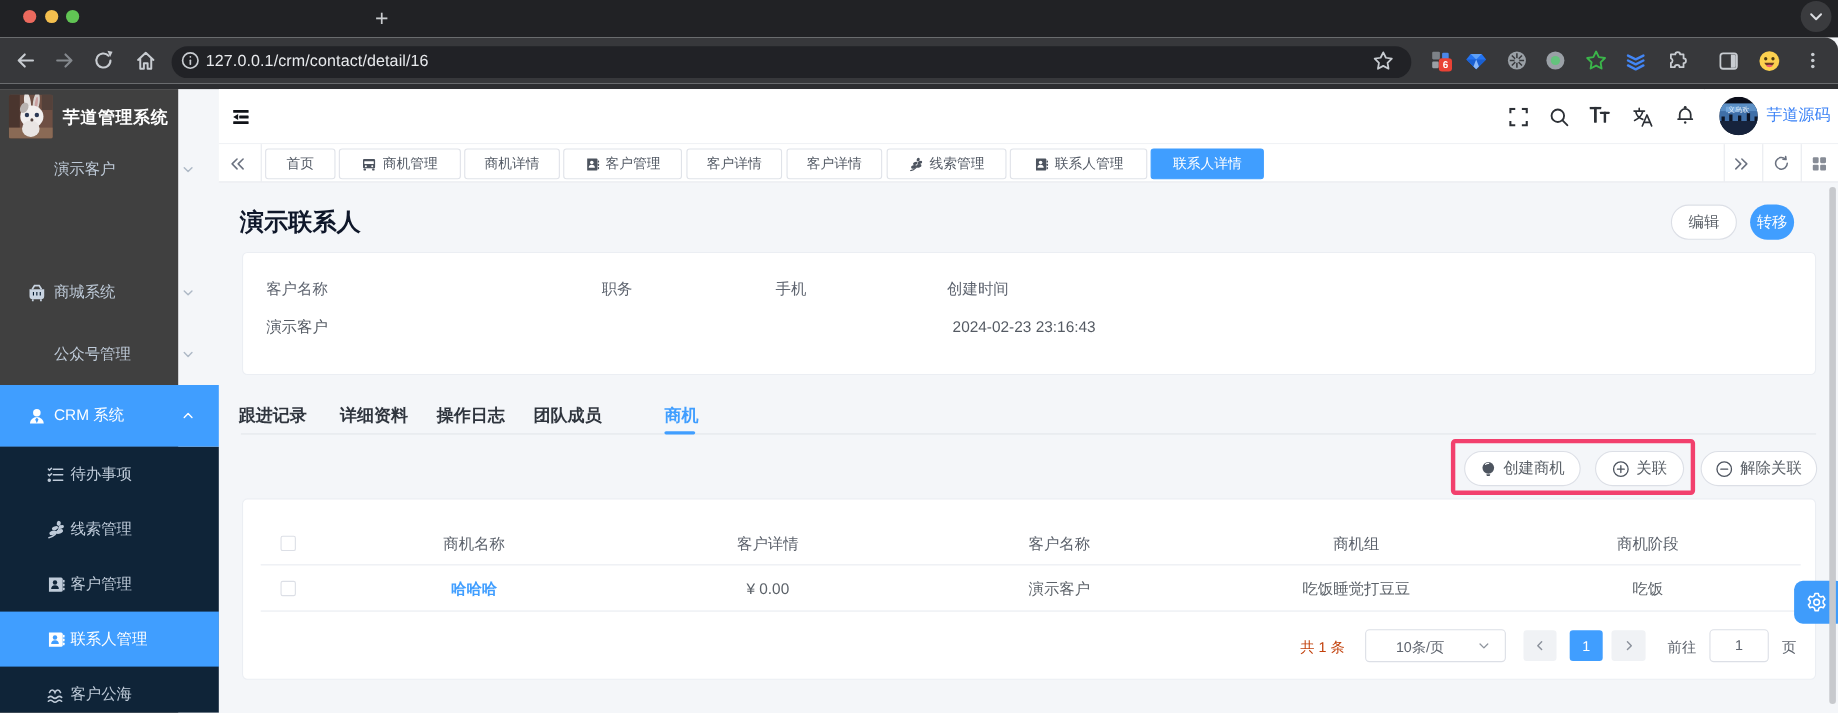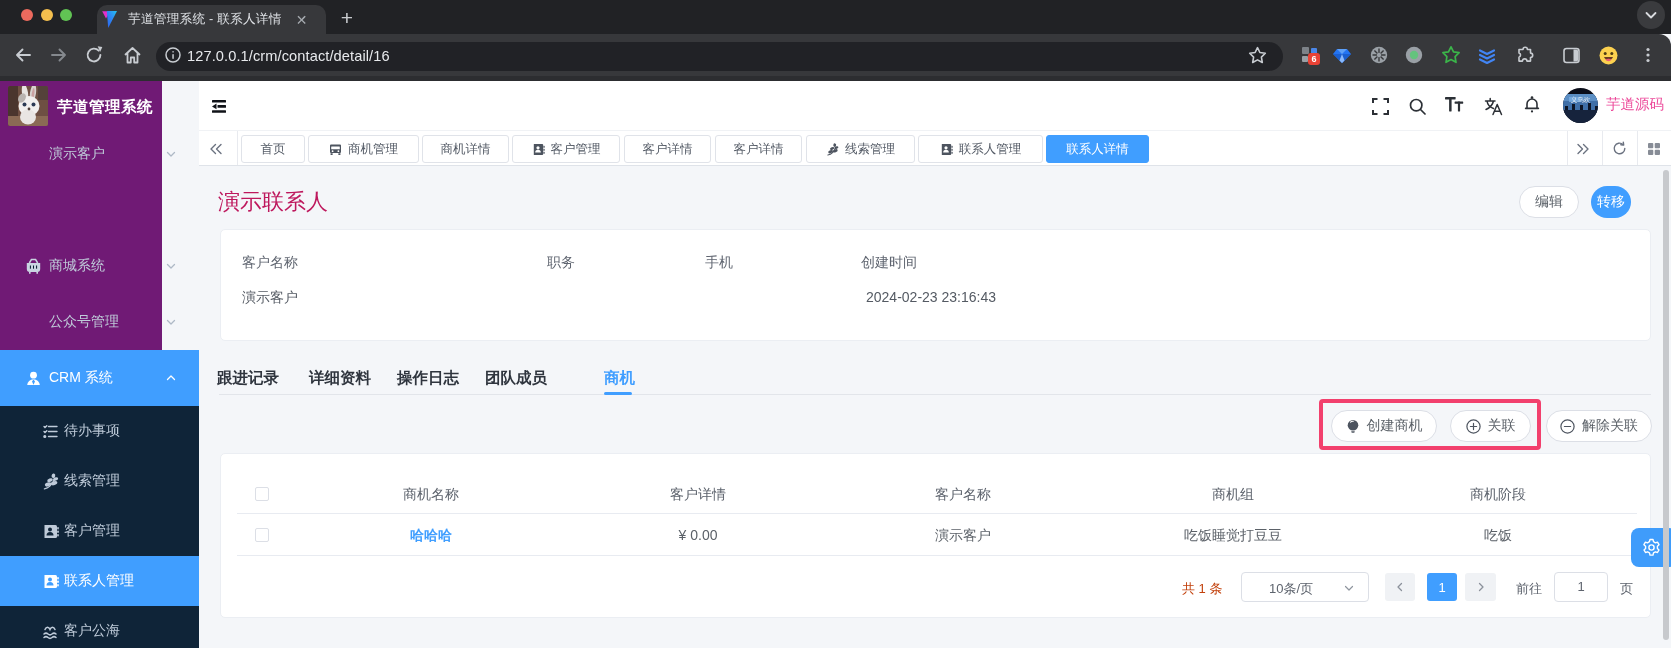--- a/index.html
+++ b/index.html
@@ -12,21 +12,21 @@
 #tabtitle{color:#dee1e5;font-size:12.7px;margin-left:9px;letter-spacing:.2px}
 #tabx{color:#a6abb0;font-size:14px;margin-left:14px;font-weight:400}
 #newtab{position:absolute;left:334px;top:6px;width:26px;height:26px;color:#c8cbce;font-size:21px;font-weight:300;text-align:center;line-height:24px}
 #tsearch{position:absolute;left:1637px;top:1px;width:28px;height:28px;border-radius:50%;background:#3a3b3e}
 #toolbar{position:absolute;left:0;top:34px;width:1671px;height:42px;background:#37383b;border-radius:0 12px 0 0}
 #urlpill{position:absolute;left:156px;top:8px;width:1127px;height:29px;border-radius:15px;background:#212226}
 #urltext{position:absolute;left:187px;top:48px;font-size:14.6px;color:#e8eaed;letter-spacing:.1px}
 #chromeline{position:absolute;left:0;top:76px;width:1671px;height:5px;background:#2c2d30}
 .ticon{position:absolute;top:0;width:42px;height:42px;display:flex;align-items:center;justify-content:center}
 
-#sidebar{position:absolute;left:0;top:81px;width:162px;height:567px;background:#701a75}
+#sidebar{position:absolute;left:0;top:81px;width:162px;height:567px;background:#404040}
 #submenu{position:absolute;left:0;top:325px;width:199px;height:242px;background:#0f2438}
 .mi{position:absolute;left:0;width:199px;display:flex;align-items:center}
 .mi .txt{font-size:14px;color:#bfcbd9}
 .mi .chev{position:absolute;right:22px}
 #navbar{position:absolute;left:199px;top:81px;width:1472px;height:49px;background:#fff}
 #tagsbar{position:absolute;left:199px;top:130px;width:1472px;height:36px;background:#fff;border-bottom:1px solid #dfe3e9;border-top:1px solid #f0f2f5}
 .tag{position:absolute;top:4px;height:28px;background:#fff;border:1px solid #e0e3e9;border-radius:3px;display:flex;align-items:center;justify-content:center;font-size:12.5px;color:#545b66;white-space:nowrap}
 .tag.active{background:#409eff;border-color:#409eff;color:#fff}
 .tsep{position:absolute;top:0;width:1px;height:34px;background:#e8eaef}
 
@@ -43,35 +43,20 @@
 .ckb{position:absolute;width:14px;height:14px;border:1px solid #dcdfe6;border-radius:2px;background:#fff}
 .pgbtn{position:absolute;top:572px;height:28px;border-radius:3px;background:#f0f2f5;display:flex;align-items:center;justify-content:center}
 </style>
 </head>
 <body>
 
 <div id="tabstrip">
   <div class="light" style="left:21px;background:#ec6a5e"></div>
   <div class="light" style="left:41px;background:#f4bf4e"></div>
   <div class="light" style="left:60px;background:#61c454"></div>
-  <div id="tab">
-    <svg style="margin-left:3px" width="18" height="19" viewBox="0 0 18 19">
-        <defs>
-          <linearGradient id="vg" x1="1" y1="0" x2="0" y2="1">
-            <stop offset="0" stop-color="#23c4f0"></stop>
-            <stop offset=".45" stop-color="#2e8af3"></stop>
-            <stop offset="1" stop-color="#2c63ee"></stop>
-          </linearGradient>
-        </defs>
-        <path d="M2.2 1.2 L10.4 1.2 L6 8.6 Z" fill="#e331c9"></path>
-        <path d="M6.8 1 L17 1 L8.2 18 Z" fill="url(#vg)"></path>
-      </svg>
-    <span id="tabtitle" style="margin-left:10px">芋道管理系统 - 联系人详情</span>
-    <span id="tabx">✕</span>
-  </div>
   <div id="newtab">+</div>
   <div id="tsearch"><svg width="28" height="28" viewBox="0 0 28 28">
         <path d="M9.5 12 L14 16.5 L18.5 12" stroke="#dadce0" stroke-width="1.8" fill="none" stroke-linecap="round" stroke-linejoin="round"></path>
       </svg></div>
 </div>
 <div id="toolbar">
   <div class="ticon" style="left:2px">
       <svg width="20" height="20" viewBox="0 0 20 20">
         <path d="M17 10 H4 M9.5 4.5 L4 10 L9.5 15.5" stroke="#c8ccd1" stroke-width="1.9" fill="none" stroke-linecap="round" stroke-linejoin="round"></path>
       </svg>
@@ -352,21 +337,21 @@
       <g clip-path="url(#av)">
         <rect width="35" height="35" fill="#0b0e1a"></rect>
         <rect y="8" width="35" height="14" fill="#3f6fa8"></rect>
         <rect y="6" width="35" height="7" fill="#5b8ec4"></rect>
         <path d="M0 22 h35 v13 h-35z" fill="#16233c"></path>
         <path d="M2 22 v-4h3v4m4 0v-6h3v6m5 0v-5h3v5m5 0v-7h3v7m4 0v-4h3v4" fill="#0d1526"></path>
         <rect x="6" y="9" width="12" height="5" fill="#7fb3e8" opacity=".7"></rect>
         <text x="17.5" y="13.5" font-size="6.5" fill="#e8eef5" text-anchor="middle" font-family="Liberation Sans,sans-serif">义乌欢</text>
       </g>
     </svg>
-  <div style="position:absolute;left:1407px;top:14px;font-size:14.5px;color:#ec4899">芋道源码</div>
+  <div style="position:absolute;left:1407px;top:14px;font-size:14.5px;color:#3b82f6">芋道源码</div>
 </div>
 <div id="tagsbar">
   <svg style="position:absolute;left:10px;top:11px" width="14" height="14" viewBox="0 0 14 14">
       <g stroke="#6b7280" stroke-width="1.4" fill="none" stroke-linecap="round" stroke-linejoin="round">
         <path d="M6.5 2.5 L2 7 L6.5 11.5"></path>
         <path d="M12 2.5 L7.5 7 L12 11.5"></path>
       </g>
     </svg>
   <div class="tsep" style="left:38px"></div>
   <div class="tag" style="left:42px;width:64px">首页</div>
@@ -427,21 +412,21 @@
       <g fill="#878c96">
         <rect x="1" y="1" width="5.3" height="5.3" rx="1"></rect>
         <rect x="7.7" y="1" width="5.3" height="5.3" rx="1"></rect>
         <rect x="1" y="7.7" width="5.3" height="5.3" rx="1"></rect>
         <rect x="7.7" y="7.7" width="5.3" height="5.3" rx="1"></rect>
       </g>
     </svg>
 </div>
 
 <div id="content">
-  <div style="position:absolute;left:19px;top:21px;font-size:22px;font-weight:400;color:#be185d">演示联系人</div>
+  <div style="position:absolute;left:19px;top:21px;font-size:22px;font-weight:700;color:#0f172a">演示联系人</div>
   <div class="btn plain" style="left:1320px;top:20px;width:60px">编辑</div>
   <div class="btn blue" style="left:1392px;top:20px;width:40px">转移</div>
   <div class="card" style="left:21px;top:63px;width:1431px;height:112px">
     <div class="lbl" style="left:21px;top:24px">客户名称</div>
     <div class="lbl" style="left:326px;top:24px">职务</div>
     <div class="lbl" style="left:484px;top:24px">手机</div>
     <div class="lbl" style="left:640px;top:24px">创建时间</div>
     <div class="val" style="left:21px;top:59px">演示客户</div>
     <div class="val" style="left:645px;top:59px">2024-02-23 23:16:43</div>
   </div>

